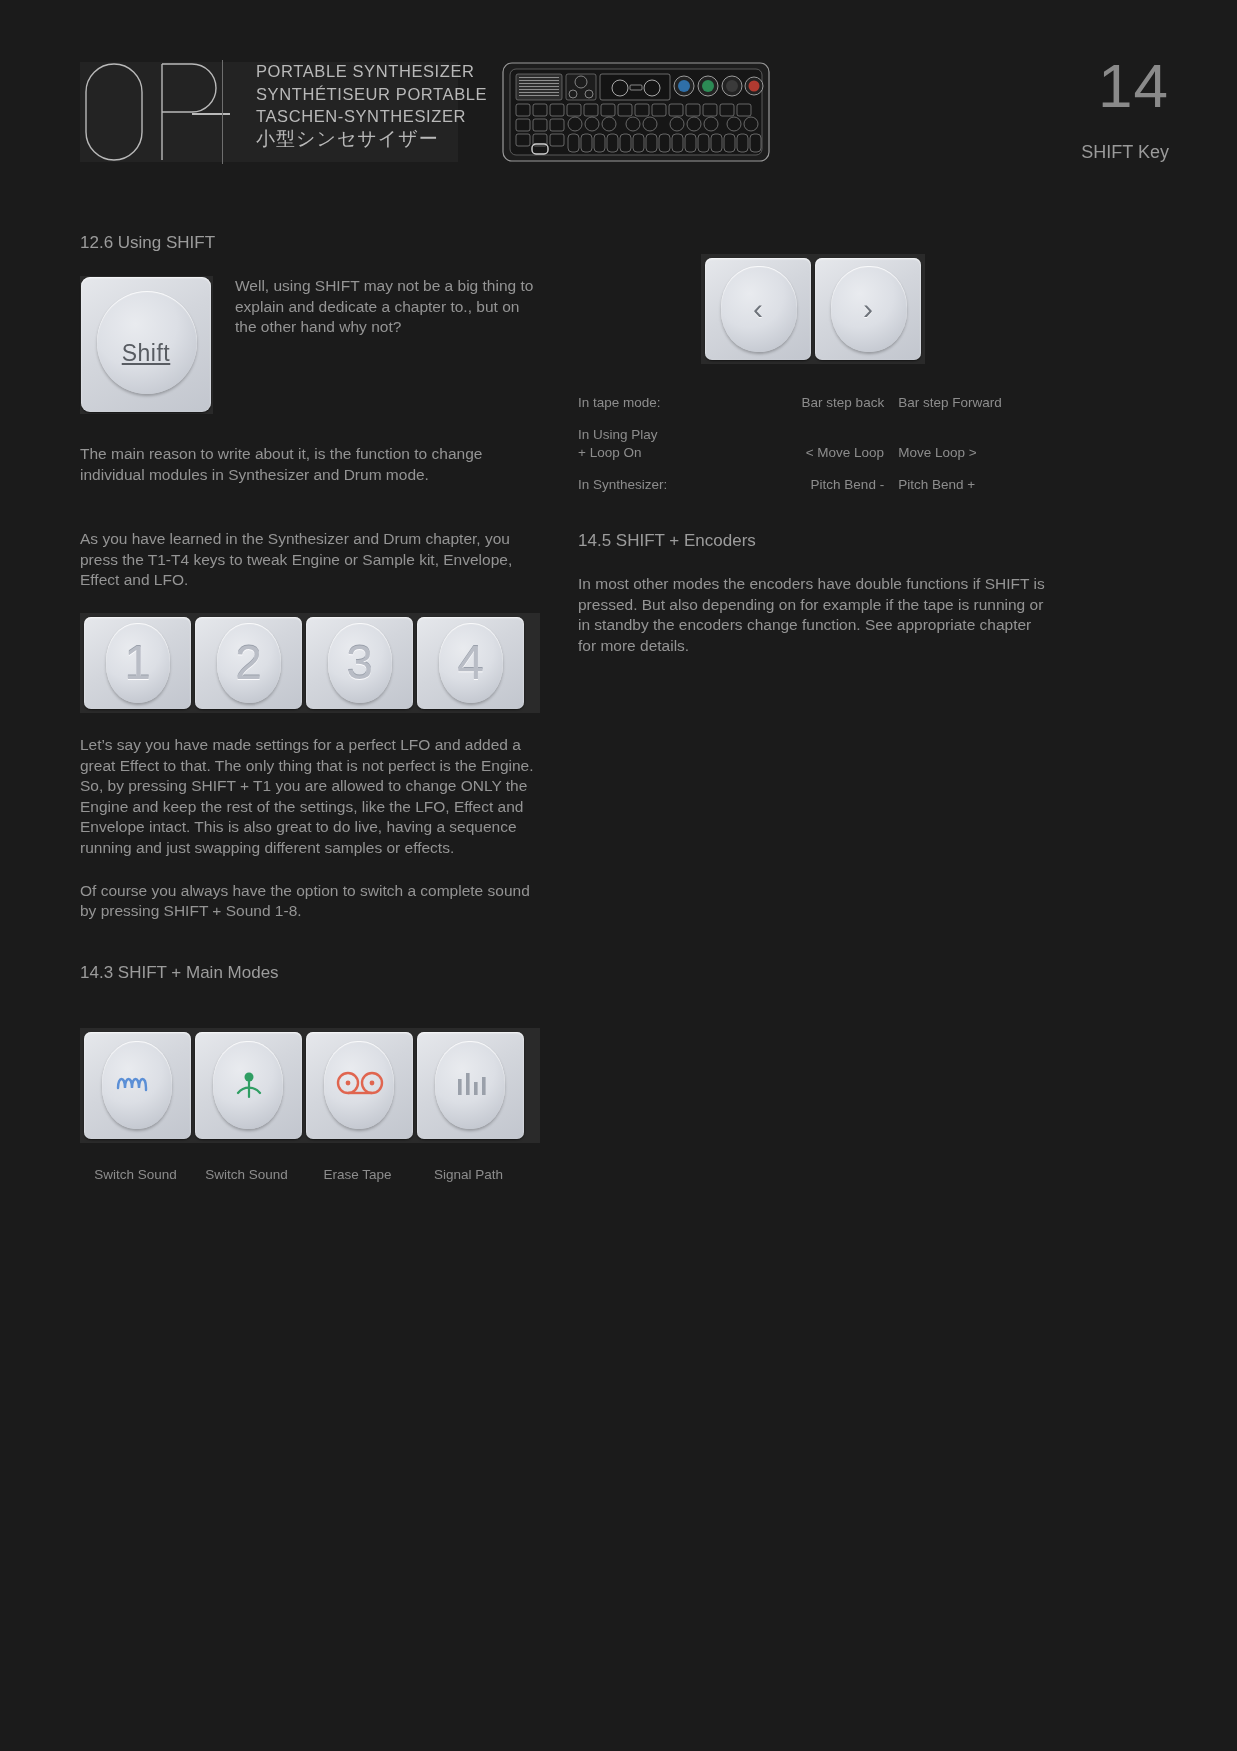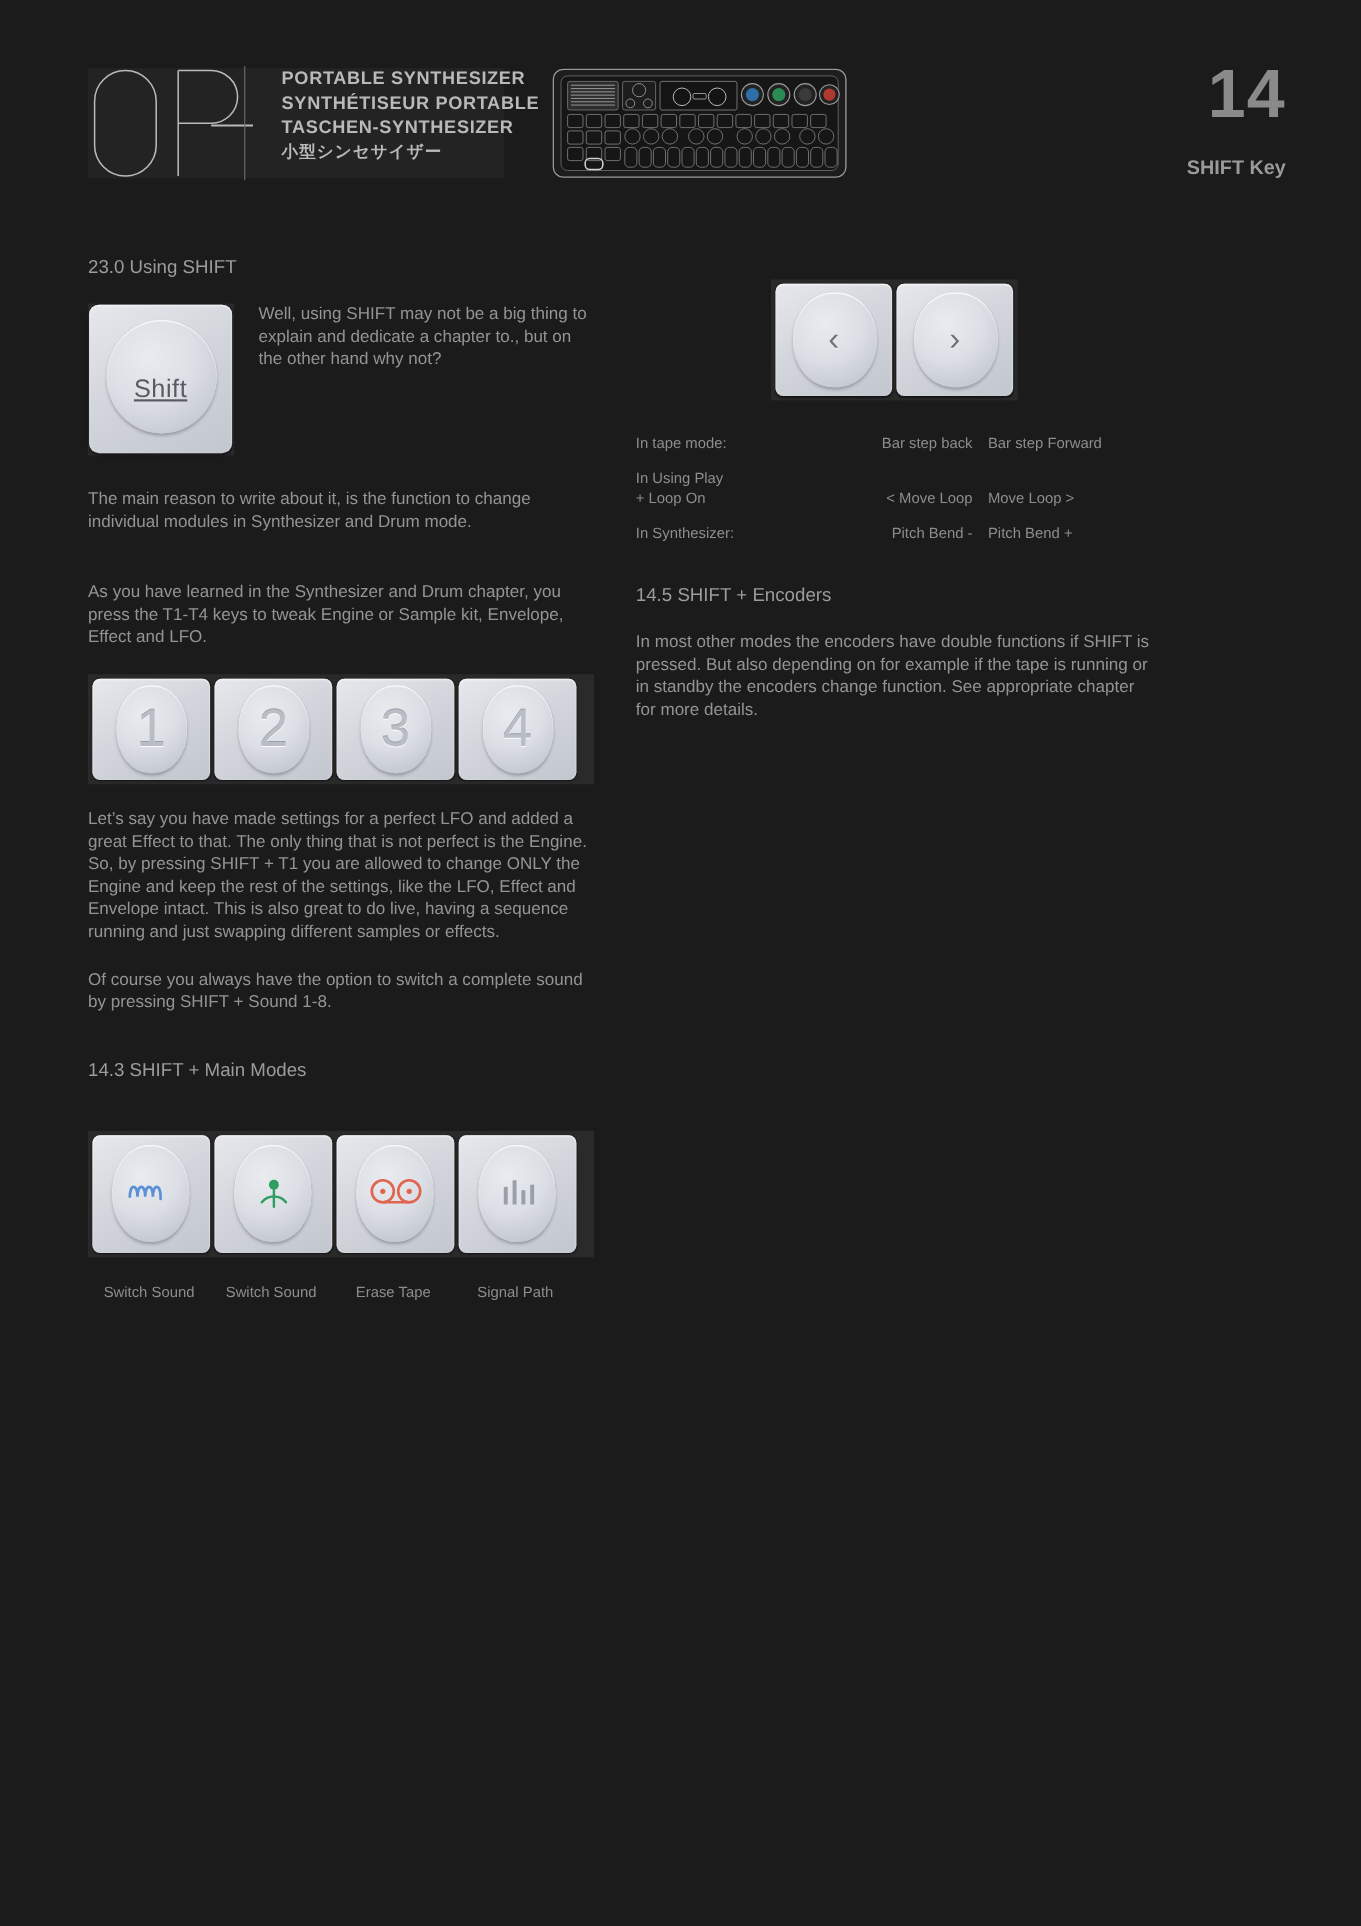--- a/index.html
+++ b/index.html
@@ -5,41 +5,41 @@
   html,body{margin:0;padding:0;}
   body{
     width:1237px;height:1751px;
     background:#1b1b1b;
     font-family:"Liberation Sans", sans-serif;
     color:#8d8d8d;
     position:relative;
     overflow:hidden;
   }
   
-  .header{position:absolute;left:0;top:0;width:1237px;height:200px;font-weight:bold;}
+  .header{position:absolute;left:0;top:0;width:1237px;height:200px;}
   .logo-block{
     position:absolute;left:80px;top:62px;width:378px;height:100px;
     background:#232323;display:flex;align-items:stretch;
   }
   .logo-mark{
     position:relative;width:170px;height:100px;
   }
   .logo-svg{position:absolute;left:0;top:0;}
   .logo-divider{
     position:absolute;left:222px;top:60px;width:1px;height:104px;background:#6e6e6e;
   }
   .logo-text{
     position:absolute;left:256px;top:60px;width:210px;
     display:flex;flex-direction:column;justify-content:center;
   }
   .logo-text div{
     font-size:16.5px;letter-spacing:.6px;color:#b9b9b9;line-height:22.5px;
     font-family:"Liberation Sans", sans-serif;white-space:nowrap;
   }
-  .logo-text div.jp{font-size:15px;letter-spacing:1px;}
+  .logo-text div.jp{font-size:19px;letter-spacing:1px;}
   .device-img{position:absolute;left:502px;top:62px;width:268px;height:100px;}
   .chapter-num{
     position:absolute;right:68px;top:55px;
     font-size:62px;color:#8a8a8a;line-height:1;letter-spacing:1px;
   }
   .chapter-name{
     position:absolute;right:68px;top:142px;
     font-size:18px;color:#9a9a9a;
   }
   
@@ -224,21 +224,21 @@
       <rect x="30" y="82" width="16" height="10" rx="4" fill="none" stroke="#d0d0d0" stroke-width="1.4"></rect>
     </svg>
   </div>
 
   <div class="chapter-num">14</div>
   <div class="chapter-name">SHIFT Key</div>
 </div>
 
 <div class="col-left">
 
-  <h2 class="sect">23.0 Using SHIFT</h2>
+  <h2 class="sect">12.6 Using SHIFT</h2>
   <div class="spacer-m"></div>
 
   <div style="display:flex;align-items:flex-start;">
     <div class="keystrip" style="width:133px;height:138px;padding:1px;">
       <div class="key shiftkey">
         <div class="disc"></div>
         <div class="glyph">Shift</div>
       </div>
     </div>
     <p class="body" style="margin-left:22px;width:300px;">Well, using SHIFT may not be a big thing to explain and dedicate a chapter to., but on the other hand why not?</p>

